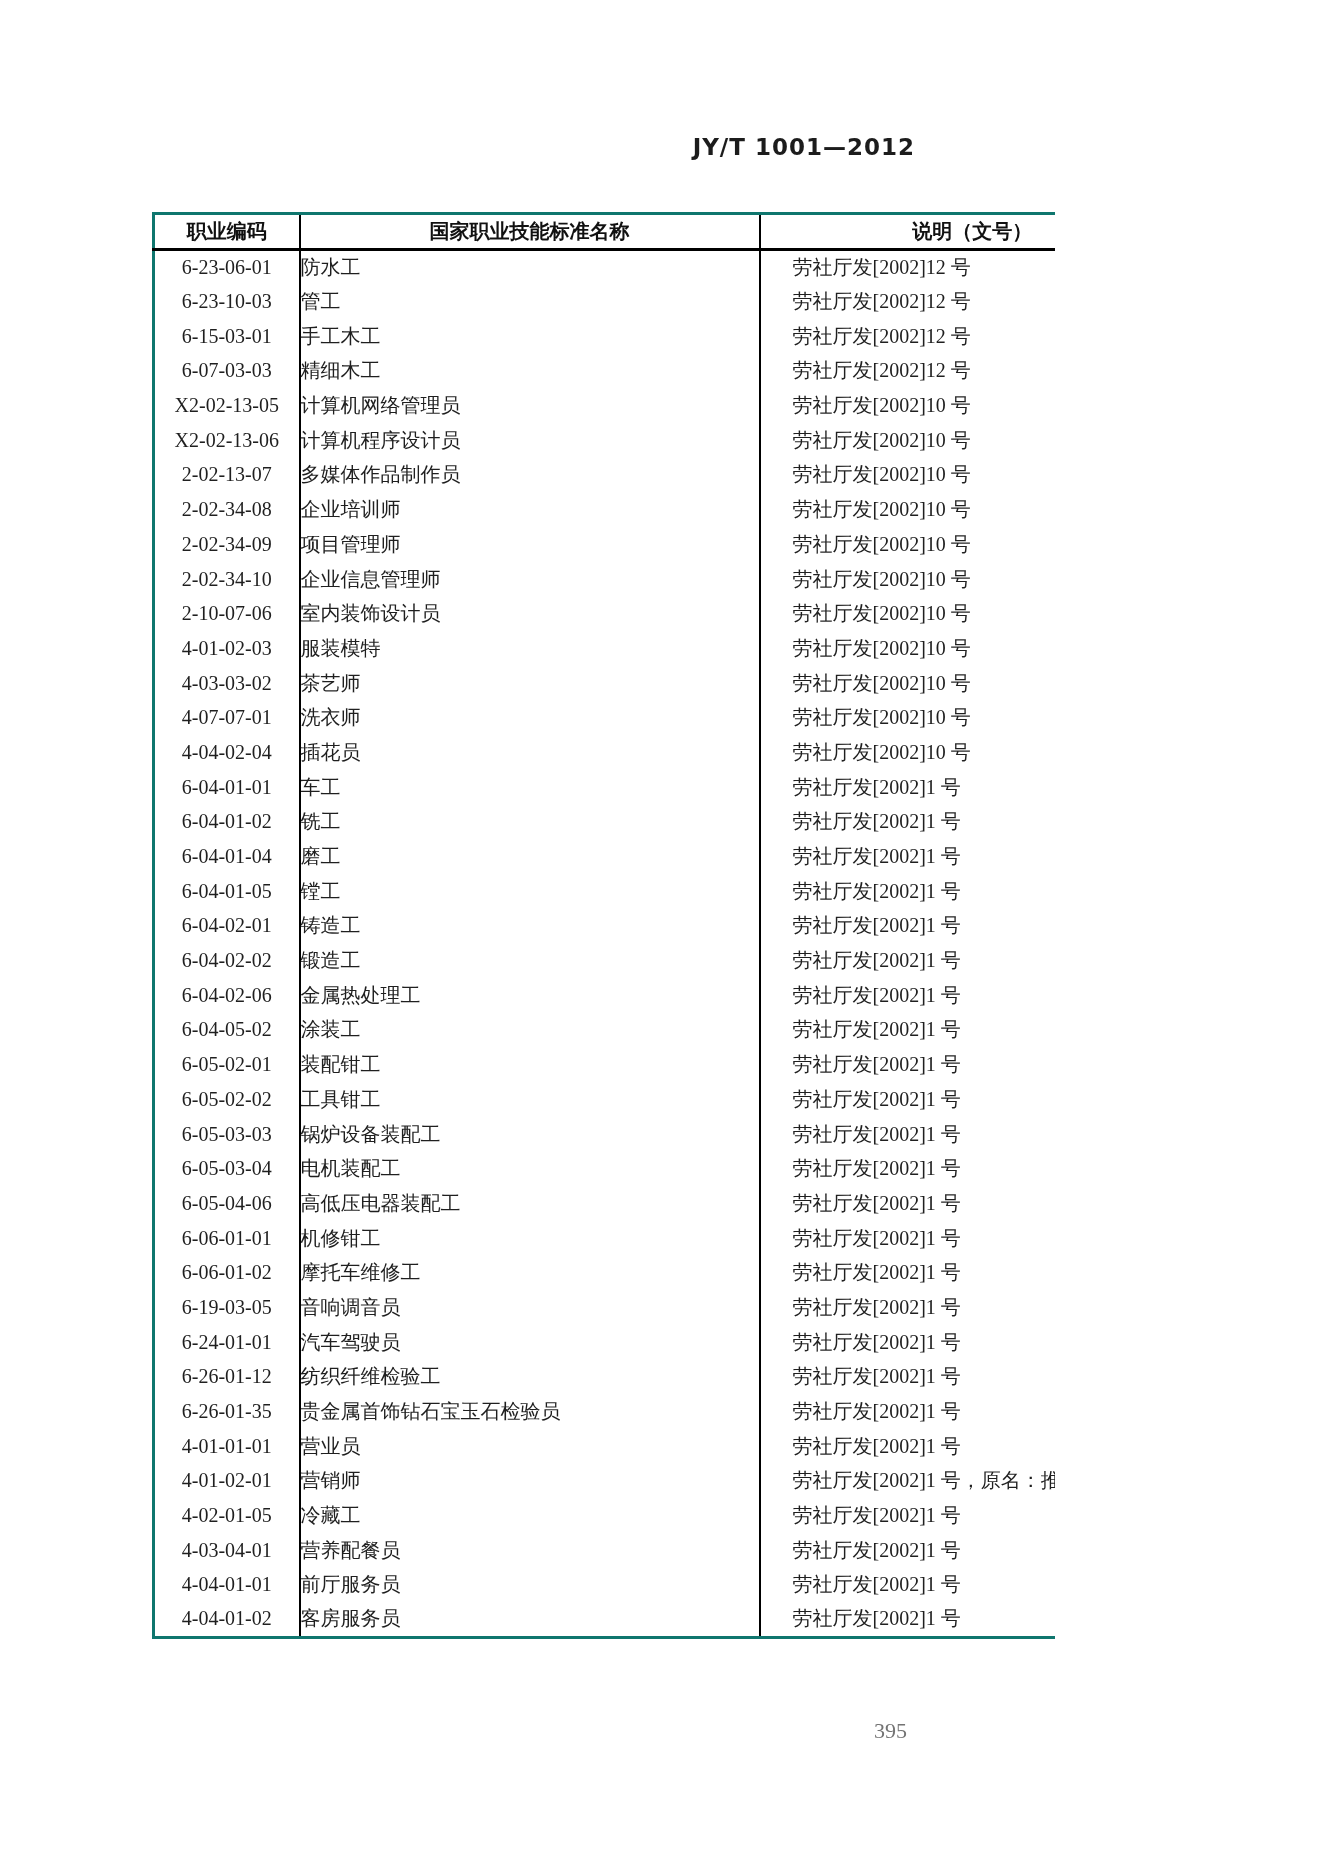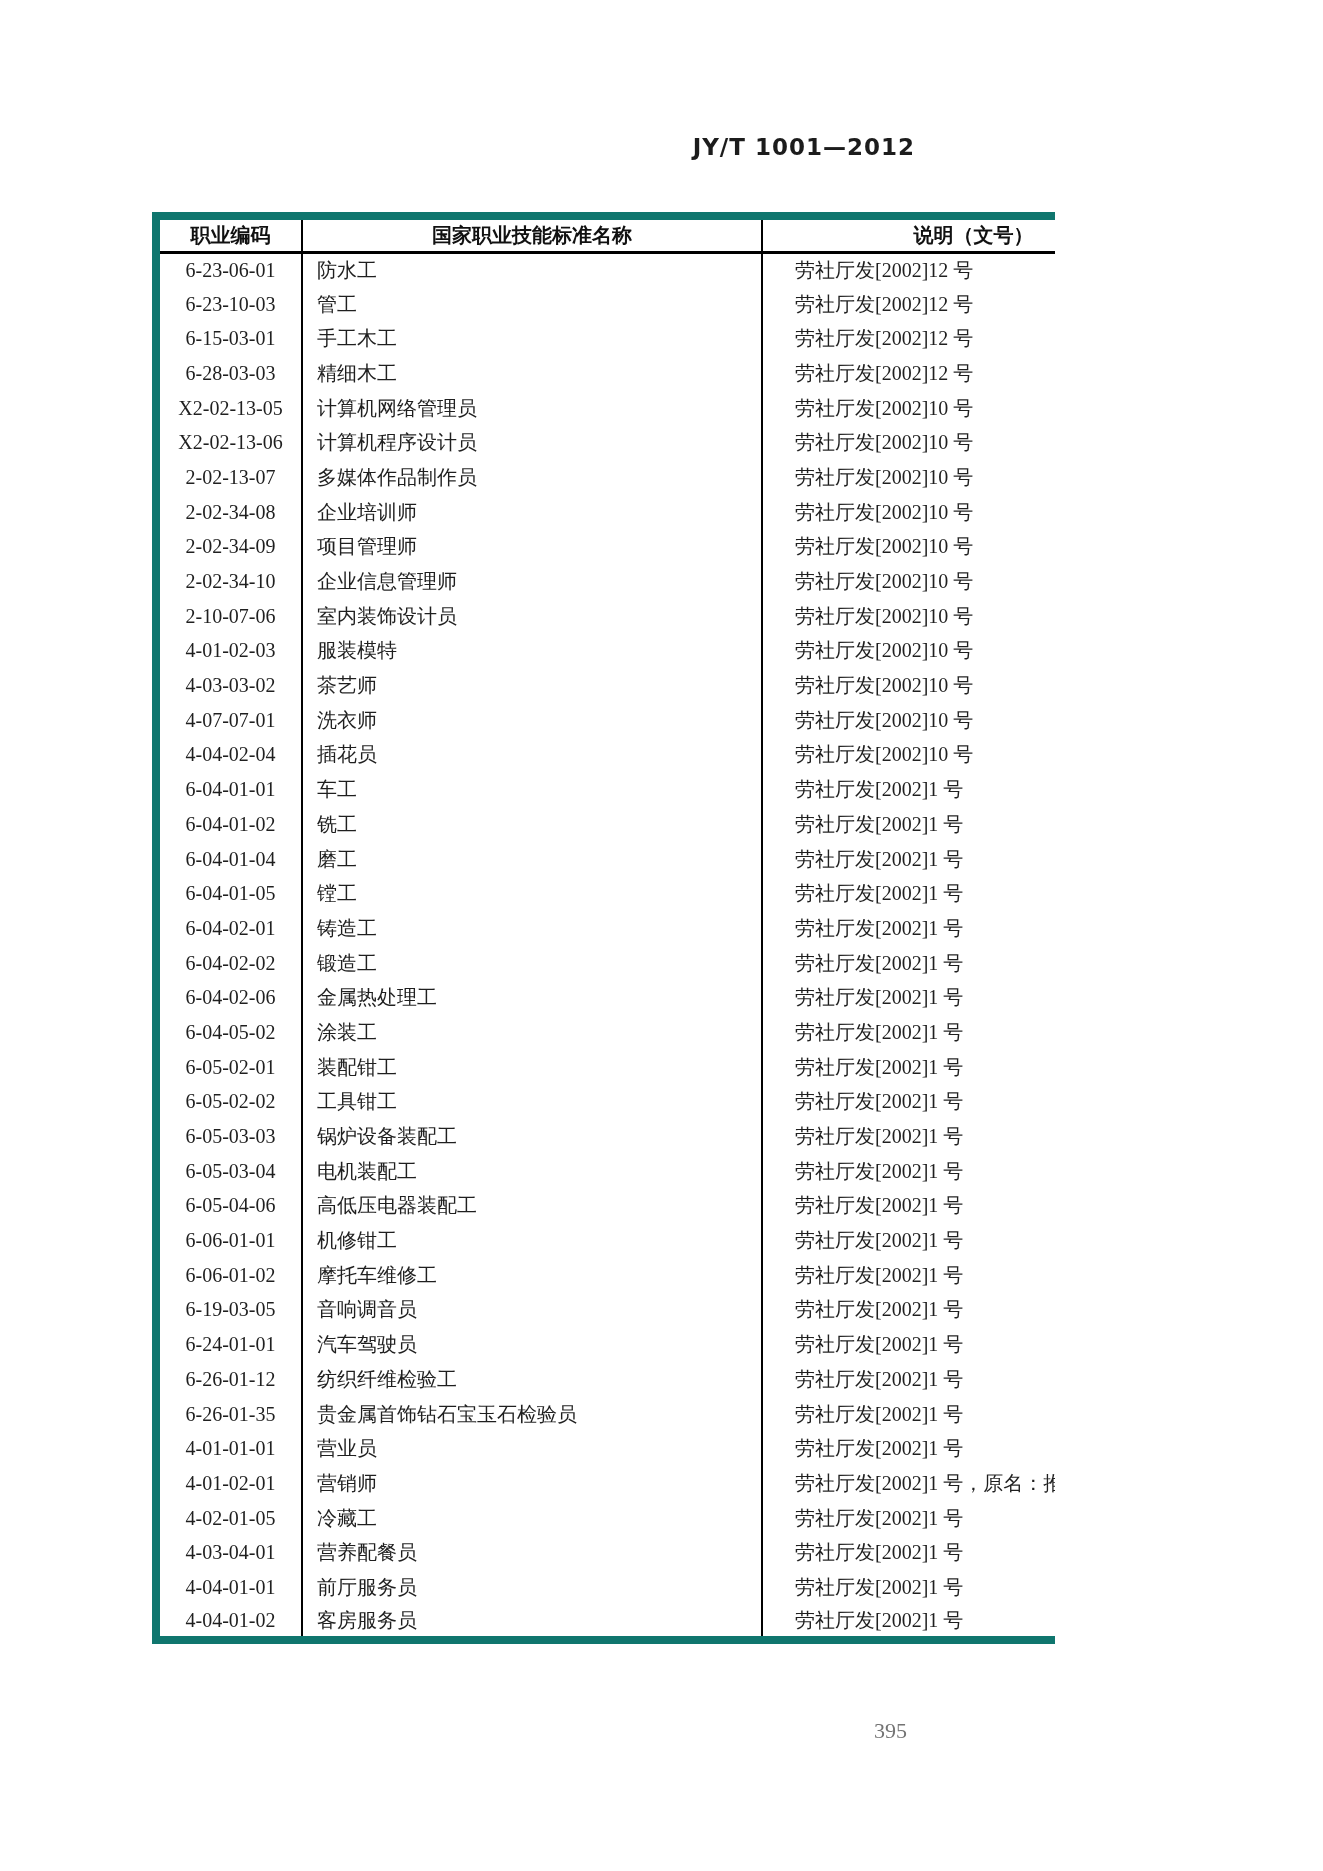--- a/index.html
+++ b/index.html
@@ -25,21 +25,21 @@
     letter-spacing: 1px;
     color: #1c1c1c;
   }
   table.std-table {
     position: absolute;
     left: 152px;
     top: 212px;
     width: 1032px;
     border-collapse: collapse;
     table-layout: fixed;
-    border: 8px solid #0f766e;
+    border: 3px solid #0f766e;
   }
   col.c-code { width: 146px; }
   col.c-name { width: 460px; }
   col.c-note { width: 426px; }
   thead th {
     height: 36px;
     border-bottom: 3px solid #000;
     font-family: "DejaVu Sans", "Liberation Sans", sans-serif;
     font-size: 20px;
     font-weight: bold;
@@ -50,21 +50,21 @@
   th + th, td + td { border-left: 2px solid #000; }
   tbody td {
     height: 34.7px;
     font-size: 20px;
     vertical-align: middle;
     white-space: nowrap;
     overflow: hidden;
     color: #1f1f1f;
   }
   td.cell-code { text-align: center; font-family: "Liberation Serif", "DejaVu Serif", serif; margin-top: 8px; }
-  td.cell-name { padding-left: 14px; }
+  td.cell-name { padding-left: 0; }
   td.cell-note { padding-left: 32px; }
   .page-number {
     position: absolute;
     top: 1718px;
     right: 148px;
     font-size: 22px;
     font-family: "Liberation Serif", "DejaVu Serif", serif;
     color: #737373;
   }
 </style>
@@ -98,21 +98,21 @@
           <td class="cell-code">6-23-10-03</td>
           <td class="cell-name">管工</td>
           <td class="cell-note">劳社厅发[2002]12 号</td>
         </tr>
         <tr>
           <td class="cell-code">6-15-03-01</td>
           <td class="cell-name">手工木工</td>
           <td class="cell-note">劳社厅发[2002]12 号</td>
         </tr>
         <tr>
-          <td class="cell-code">6-28-03-03</td>
+          <td class="cell-code">6-07-03-03</td>
           <td class="cell-name">精细木工</td>
           <td class="cell-note">劳社厅发[2002]12 号</td>
         </tr>
         <tr>
           <td class="cell-code">X2-02-13-05</td>
           <td class="cell-name">计算机网络管理员</td>
           <td class="cell-note">劳社厅发[2002]10 号</td>
         </tr>
         <tr>
           <td class="cell-code">X2-02-13-06</td>

